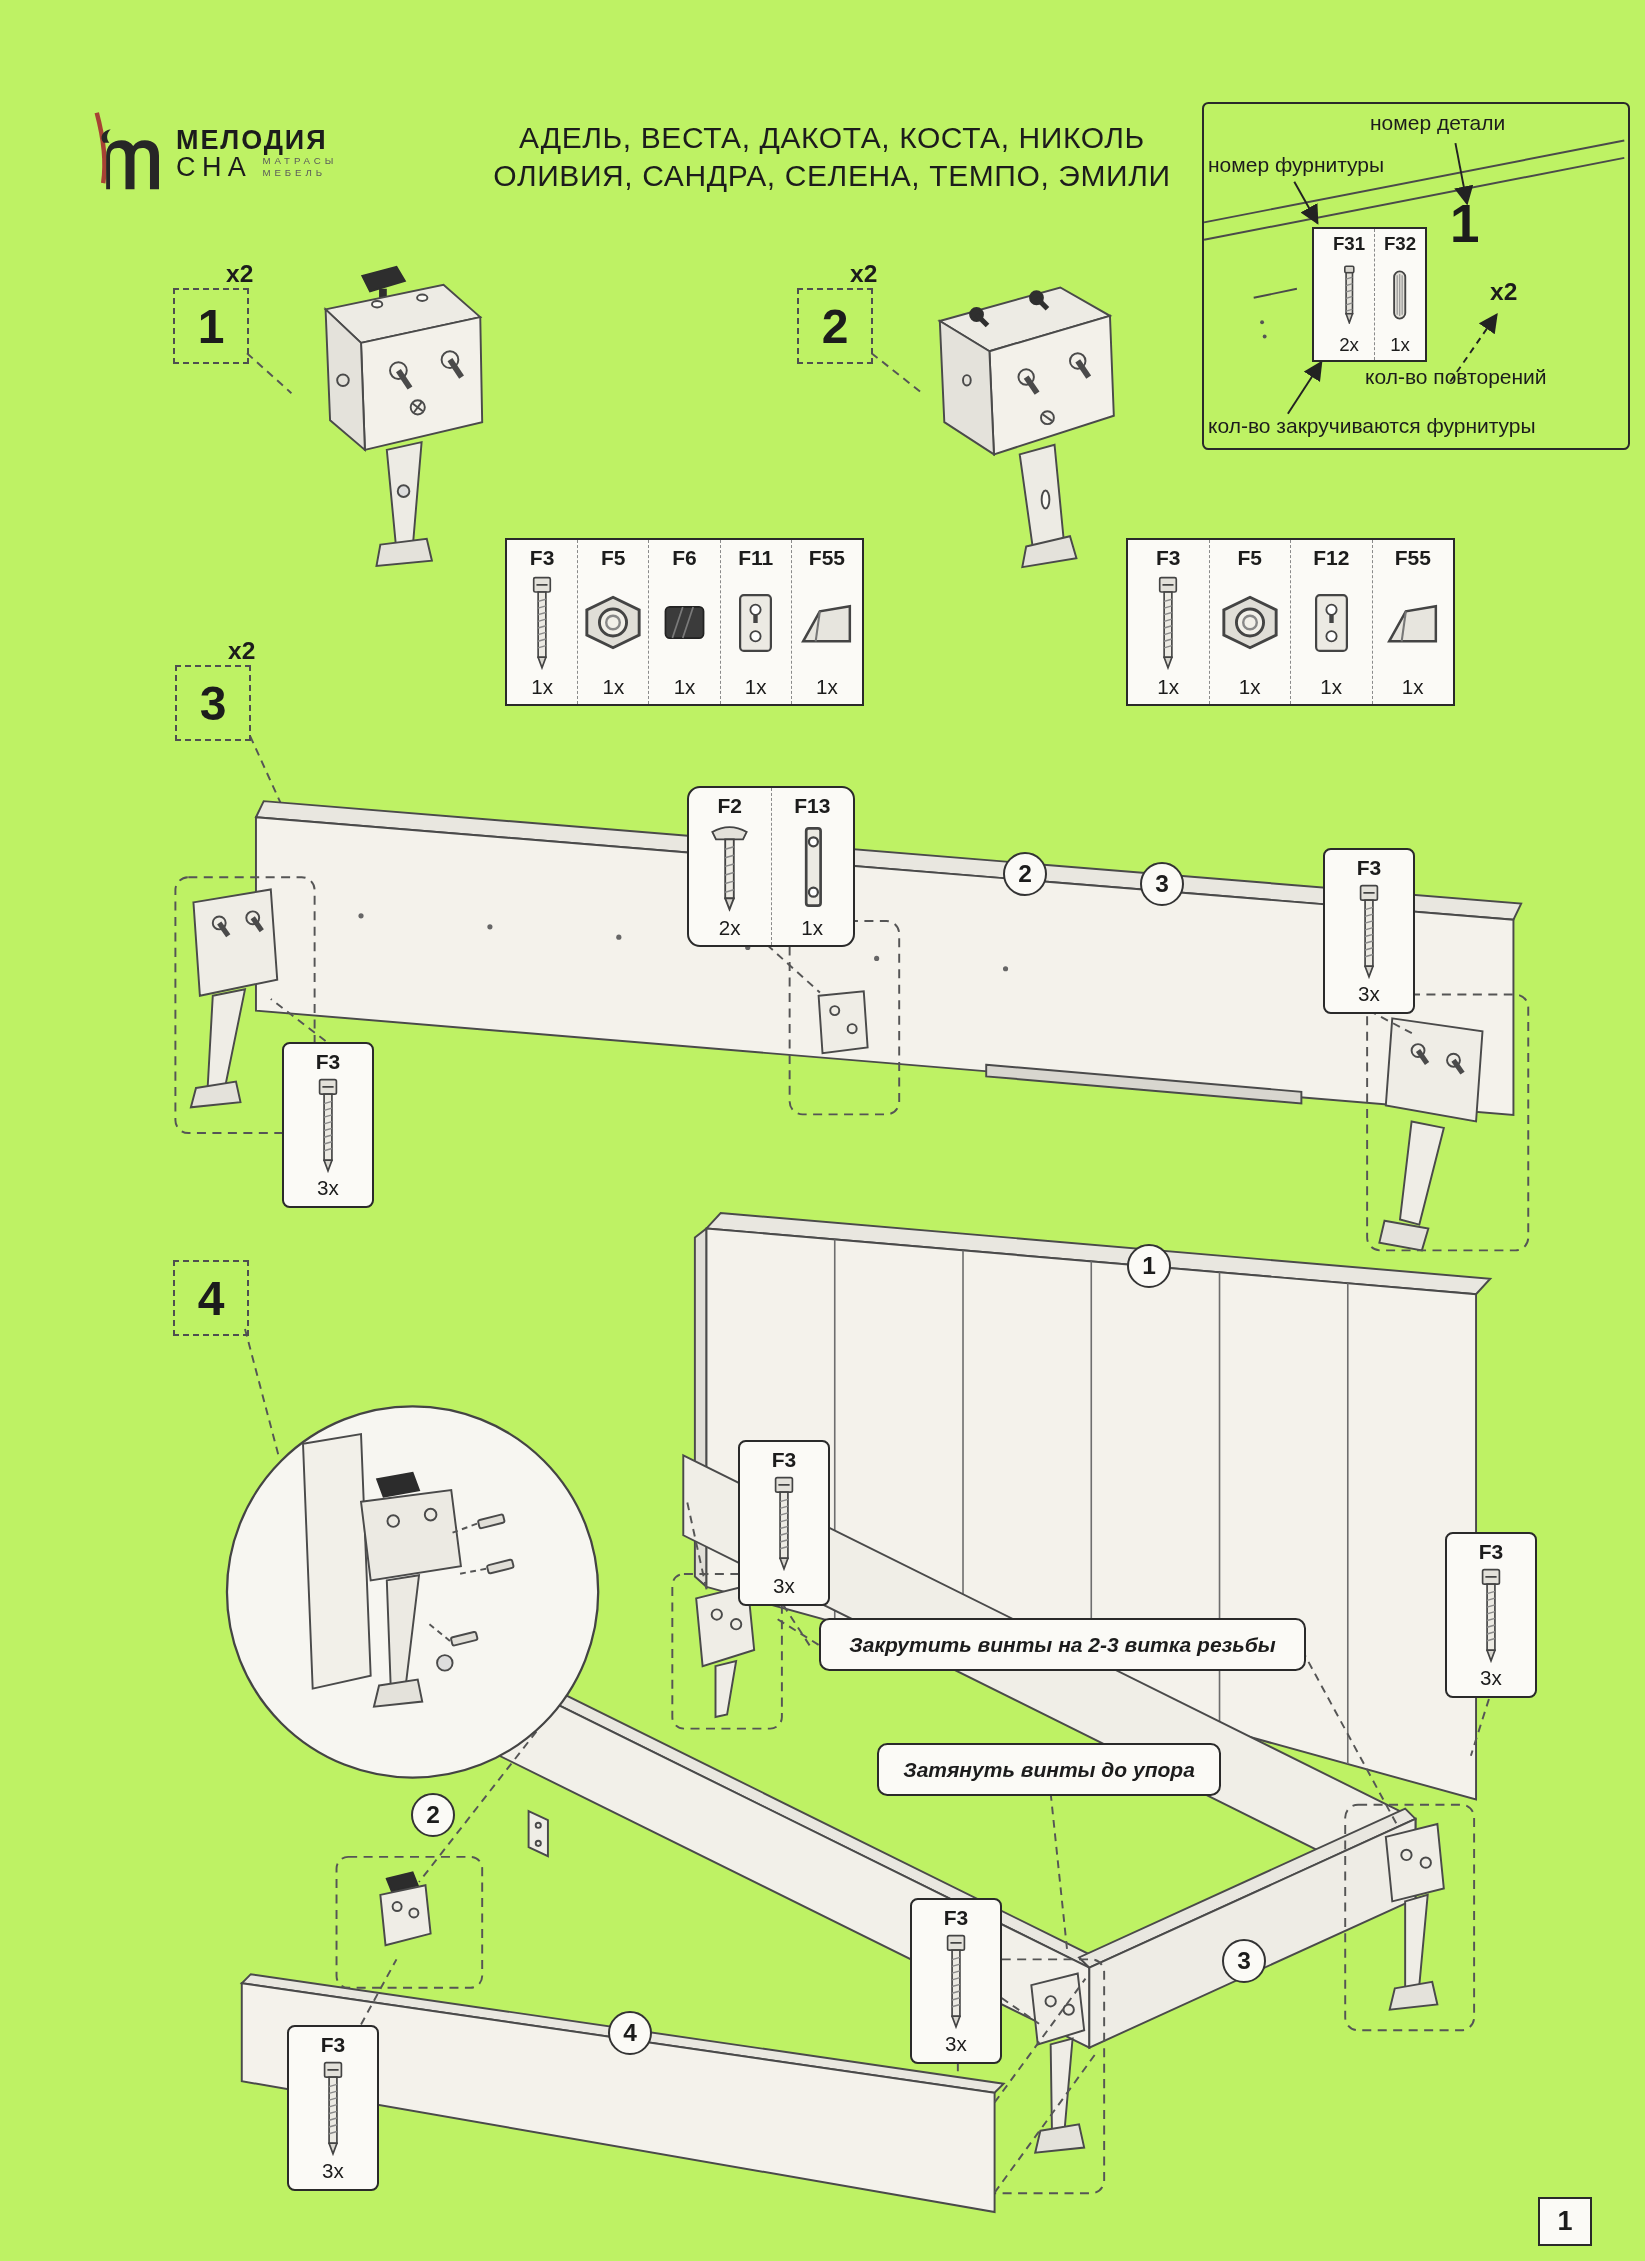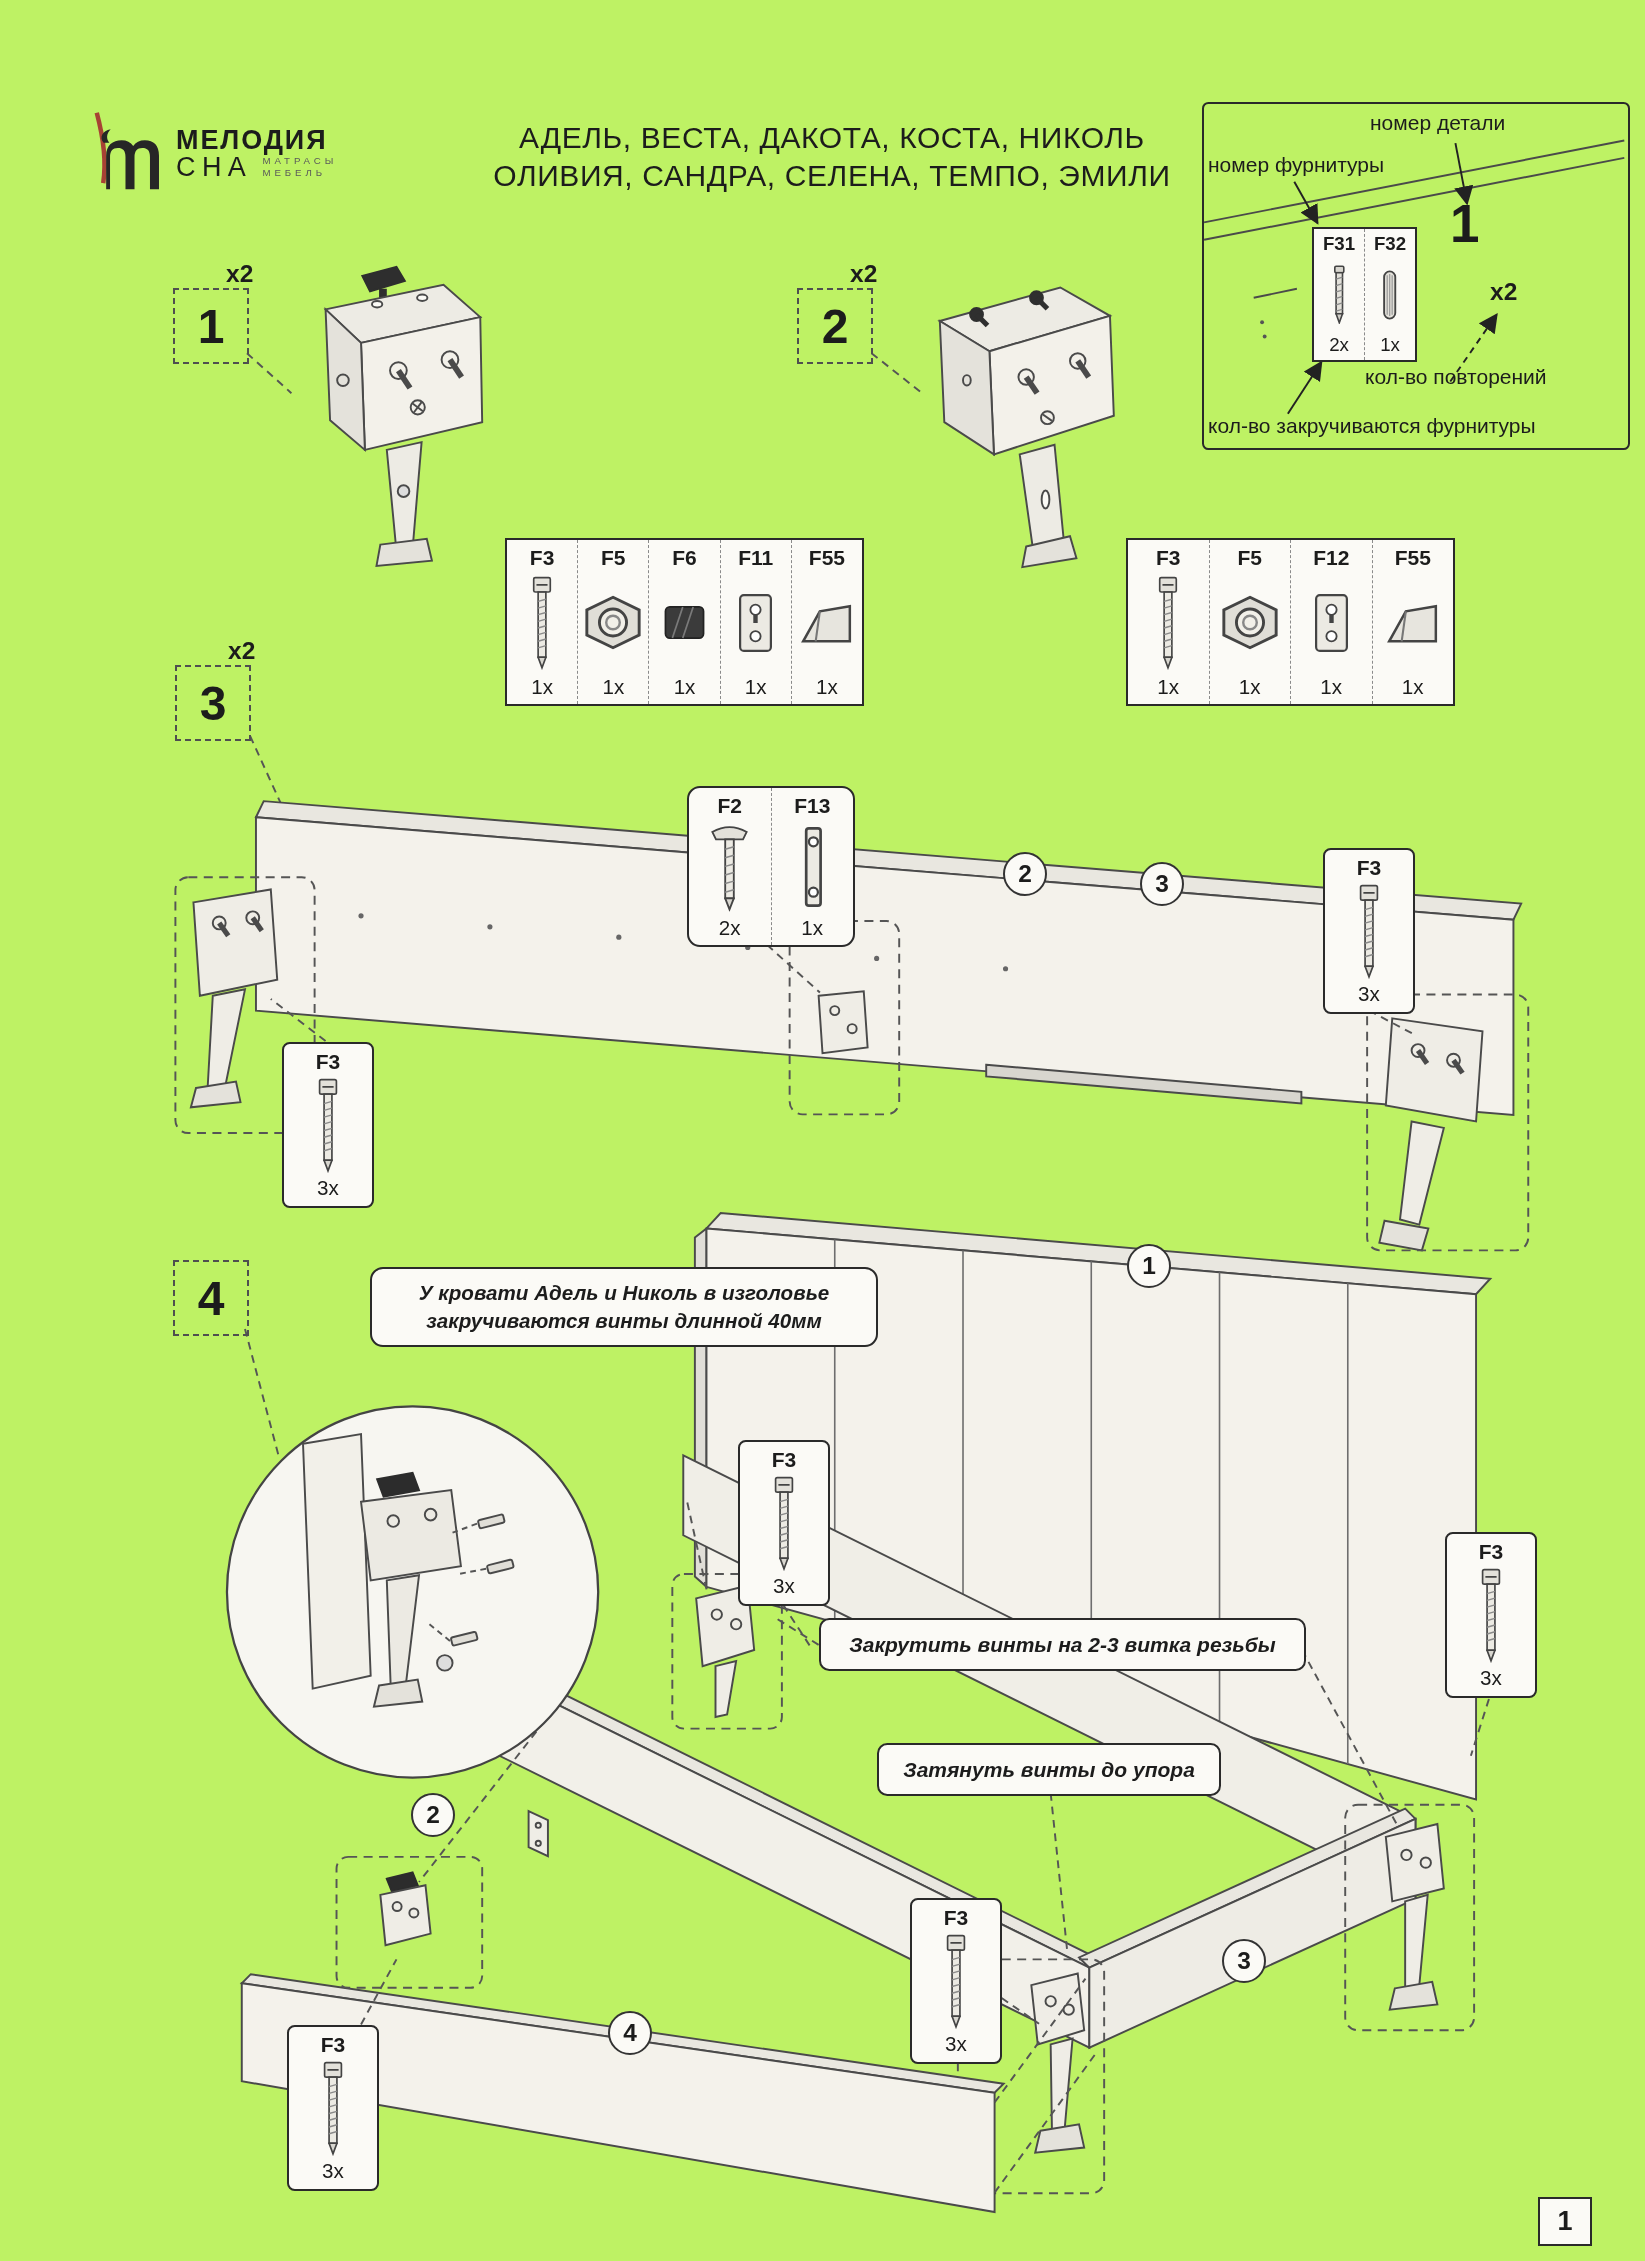--- a/index.html
+++ b/index.html
@@ -23,21 +23,21 @@
   .legend-box{border:2.6px solid #2a2a2a;border-radius:6.4px;background:transparent;}
   .legend-label{font-size:21px;}
   .big-num{font-size:53px;font-weight:700;}
   .repeat{font-size:24.5px;font-weight:700;}
   
   .hw-box{display:flex;background:#fbfaf6;border:2.6px solid #2a2a2a;}
   .hw-col{flex:1;display:flex;flex-direction:column;align-items:center;justify-content:space-between;padding:6.4px 1.3px 5.2px;}
   .hw-col + .hw-col{border-left:1.6px dashed #8a8a8a;}
   .hw-code{font-size:21px;font-weight:600;}
   .hw-qty{font-size:20.6px;}
-  .mini-box{border:2.3px solid #2a2a2a;background:#fbfaf6;display:flex;}
+  .mini-box{border:2.3px solid #2a2a2a;background:#fbfaf6;display:flex;padding-left:10px;}
   .mini-col{flex:1;display:flex;flex-direction:column;align-items:center;justify-content:space-between;padding:3.9px 1.3px;}
   .mini-col + .mini-col{border-left:1.6px dashed #8a8a8a;text-align:right;}
   .mini-code{font-size:18.7px;font-weight:600;}
   .mini-qty{font-size:18.7px;}
   .f3-callout{
     width:92px;height:166px;border:2.3px solid #2a2a2a;border-radius:7.7px;background:#fbfaf6;
     display:flex;flex-direction:column;align-items:center;justify-content:space-between;padding:6.4px 2.6px;box-sizing:border-box;
   }
   .pair-box{border-radius:13px;}
   
@@ -537,23 +537,19 @@
     <div class="hw-qty">3x</div>
   </div>
 
   <div class="abs circle-num" style="left:1003px;top:852px;">2</div>
   <div class="abs circle-num" style="left:1140px;top:862px;">3</div>
   <div class="abs circle-num" style="left:1127px;top:1244px;">1</div>
   <div class="abs circle-num" style="left:411px;top:1793px;">2</div>
   <div class="abs circle-num" style="left:1222px;top:1939px;">3</div>
   <div class="abs circle-num" style="left:608px;top:2011px;">4</div>
 
-  <div class="abs note-box" style="left:370px;top:1267px;width:504px;height:76px;">
-    <div>У кровати Адель и Николь в изголовье</div>
-    <div>закручиваются винты длинной 40мм</div>
-  </div>
   <div class="abs instr-box" style="left:819px;top:1618px;width:483px;height:49px;">Закрутить винты на 2-3 витка резьбы</div>
   <div class="abs instr-box" style="left:877px;top:1743px;width:340px;height:49px;">Затянуть винты до упора</div>
 
   <div class="abs pagenum" style="left:1538px;top:2197px;width:50px;height:45px;">1</div>
 
 </div>
 
 
 </body></html>

